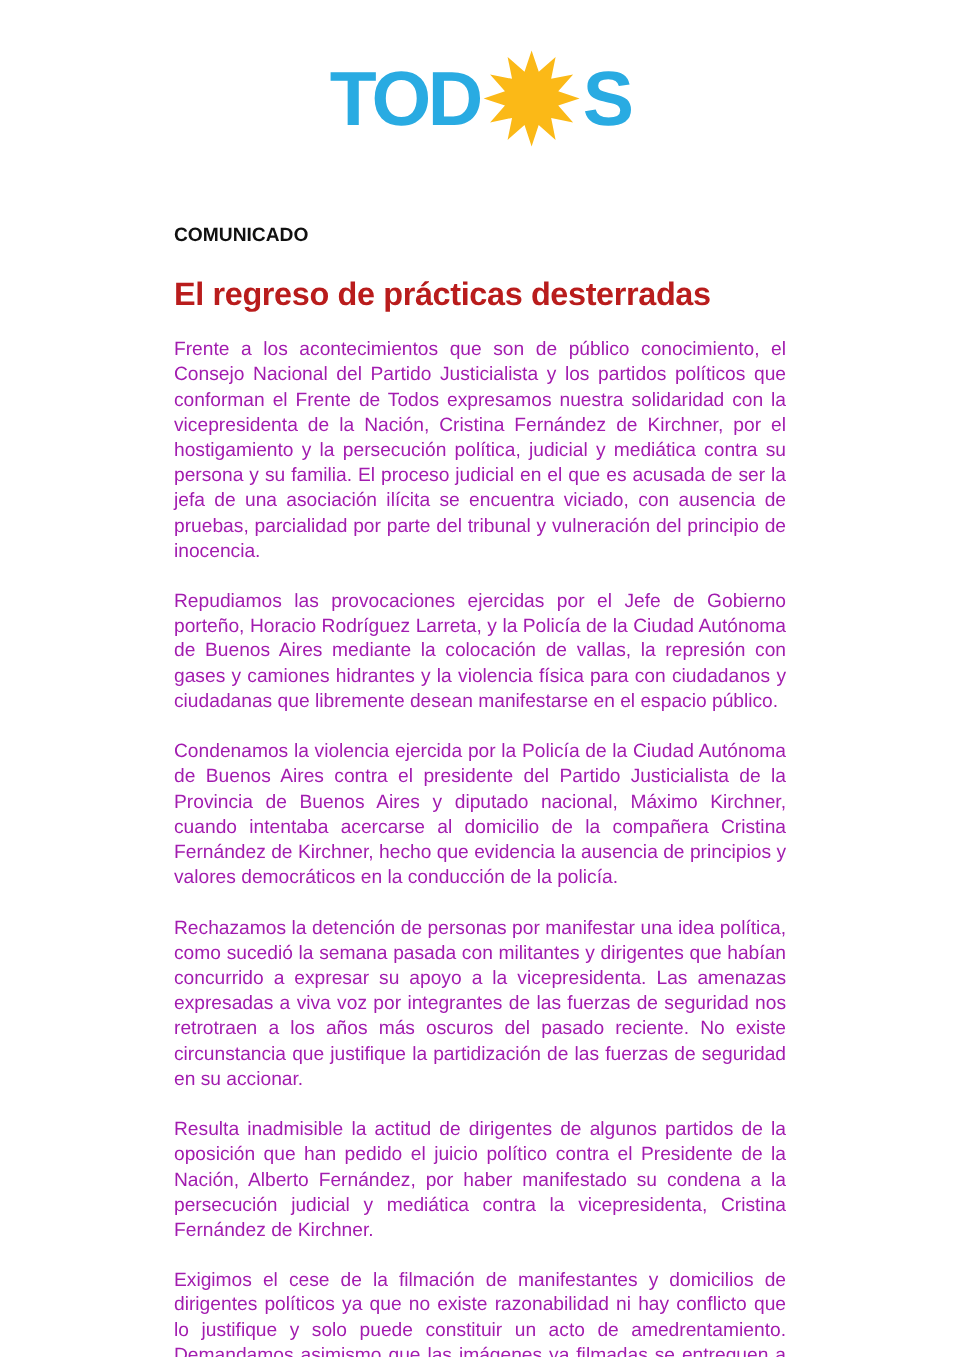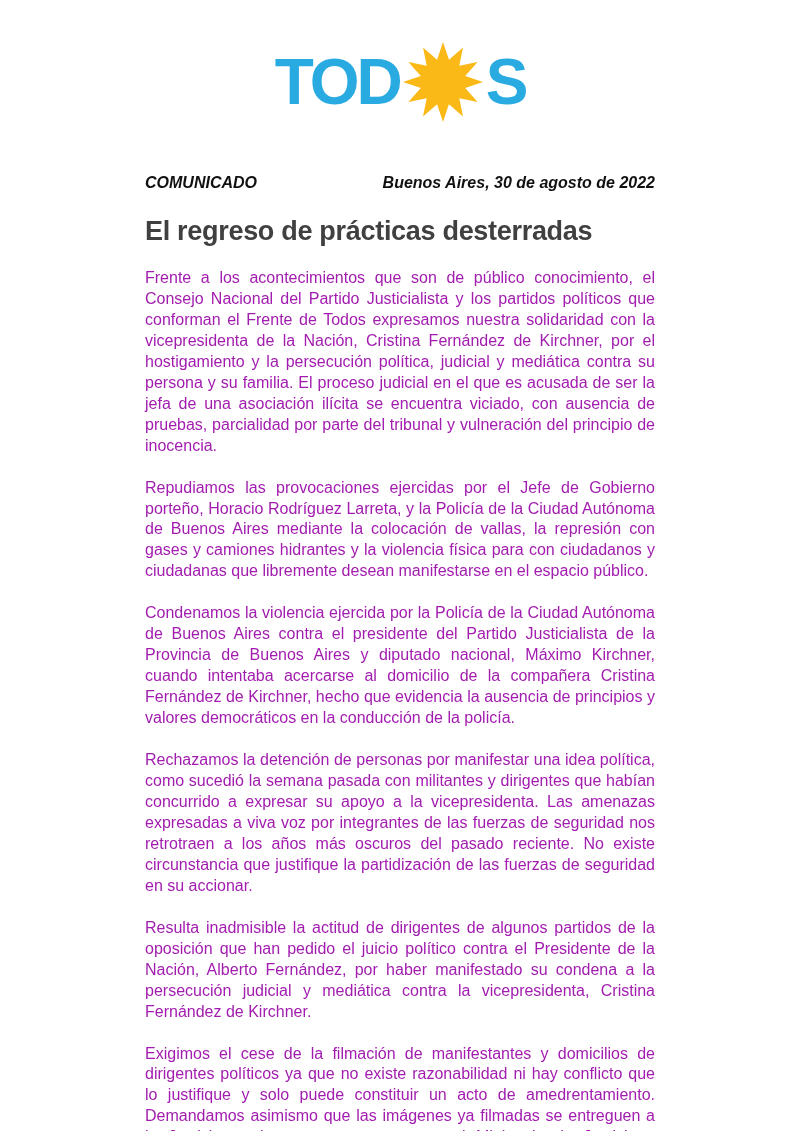--- a/index.html
+++ b/index.html
@@ -32,32 +32,31 @@
   .logo-sun {
     width: 84px;
     height: 84px;
     margin: 0 1px;
     display: block;
   }
   .meta-row {
     display: flex;
     justify-content: space-between;
     align-items: center;
-    margin: 46px 75px 0 75px;
+    margin: 60px 75px 0 75px;
     font-size: 16px;
     font-weight: bold;
     color: #111111;
-    font-style: italic;
   }
   .doc-title {
     margin: 24px 75px 0 75px;
     font-size: 27px;
     font-weight: bold;
     letter-spacing: -0.3px;
-    color: #404040;
+    color: #b91c1c;
   }
   .body-text {
     margin: 2px 75px 0 75px;
   }
   .body-text p {
     margin-top: 21px;
     font-size: 16px;
     line-height: 1.31;
     text-align: justify;
     color: #a21caf;
@@ -71,21 +70,20 @@
   <div class="logo-row">
     <span class="logo-text">TOD</span>
     <svg class="logo-sun" viewBox="0 0 80 84" aria-hidden="true">
       <polygon points="40,2 46,19.8 60,7.4 56.3,25.7 74.6,22 62.2,36.1 80,42 62.2,47.9 74.6,62 56.3,58.3 60,76.6 45.9,64.2 40,82 34.1,64.2 20,76.6 23.7,58.3 5.4,62 17.8,47.9 0,42 17.8,36.1 5.4,22 23.7,25.7 20,7.4 34.1,19.8" fill="#FBB917"></polygon>
     </svg>
     <span class="logo-text">S</span>
   </div>
 
   <div class="meta-row">
     <span>COMUNICADO</span>
-    <span>Buenos Aires, 30 de agosto de 2022</span>
   </div>
 
   <h1 class="doc-title">El regreso de prácticas desterradas</h1>
 
   <div class="body-text">
     <p>Frente a los acontecimientos que son de público conocimiento, el Consejo Nacional del Partido Justicialista y los partidos políticos que conforman el Frente de Todos expresamos nuestra solidaridad con la vicepresidenta de la Nación, Cristina Fernández de Kirchner, por el hostigamiento y la persecución política, judicial y mediática contra su persona y su familia. El proceso judicial en el que es acusada de ser la jefa de una asociación ilícita se encuentra viciado, con ausencia de pruebas, parcialidad por parte del tribunal y vulneración del principio de inocencia.</p>
     <p>Repudiamos las provocaciones ejercidas por el Jefe de Gobierno porteño, Horacio Rodríguez Larreta, y la Policía de la Ciudad Autónoma de Buenos Aires mediante la colocación de vallas, la represión con gases y camiones hidrantes y la violencia física para con ciudadanos y ciudadanas que libremente desean manifestarse en el espacio público.</p>
     <p>Condenamos la violencia ejercida por la Policía de la Ciudad Autónoma de Buenos Aires contra el presidente del Partido Justicialista de la Provincia de Buenos Aires y diputado nacional, Máximo Kirchner, cuando intentaba acercarse al domicilio de la compañera Cristina Fernández de Kirchner, hecho que evidencia la ausencia de principios y valores democráticos en la conducción de la policía.</p>
     <p>Rechazamos la detención de personas por manifestar una idea política, como sucedió la semana pasada con militantes y dirigentes que habían concurrido a expresar su apoyo a la vicepresidenta. Las amenazas expresadas a viva voz por integrantes de las fuerzas de seguridad nos retrotraen a los años más oscuros del pasado reciente. No existe circunstancia que justifique la partidización de las fuerzas de seguridad en su accionar.</p>
     <p>Resulta inadmisible la actitud de dirigentes de algunos partidos de la oposición que han pedido el juicio político contra el Presidente de la Nación, Alberto Fernández, por haber manifestado su condena a la persecución judicial y mediática contra la vicepresidenta, Cristina Fernández de Kirchner.</p>

